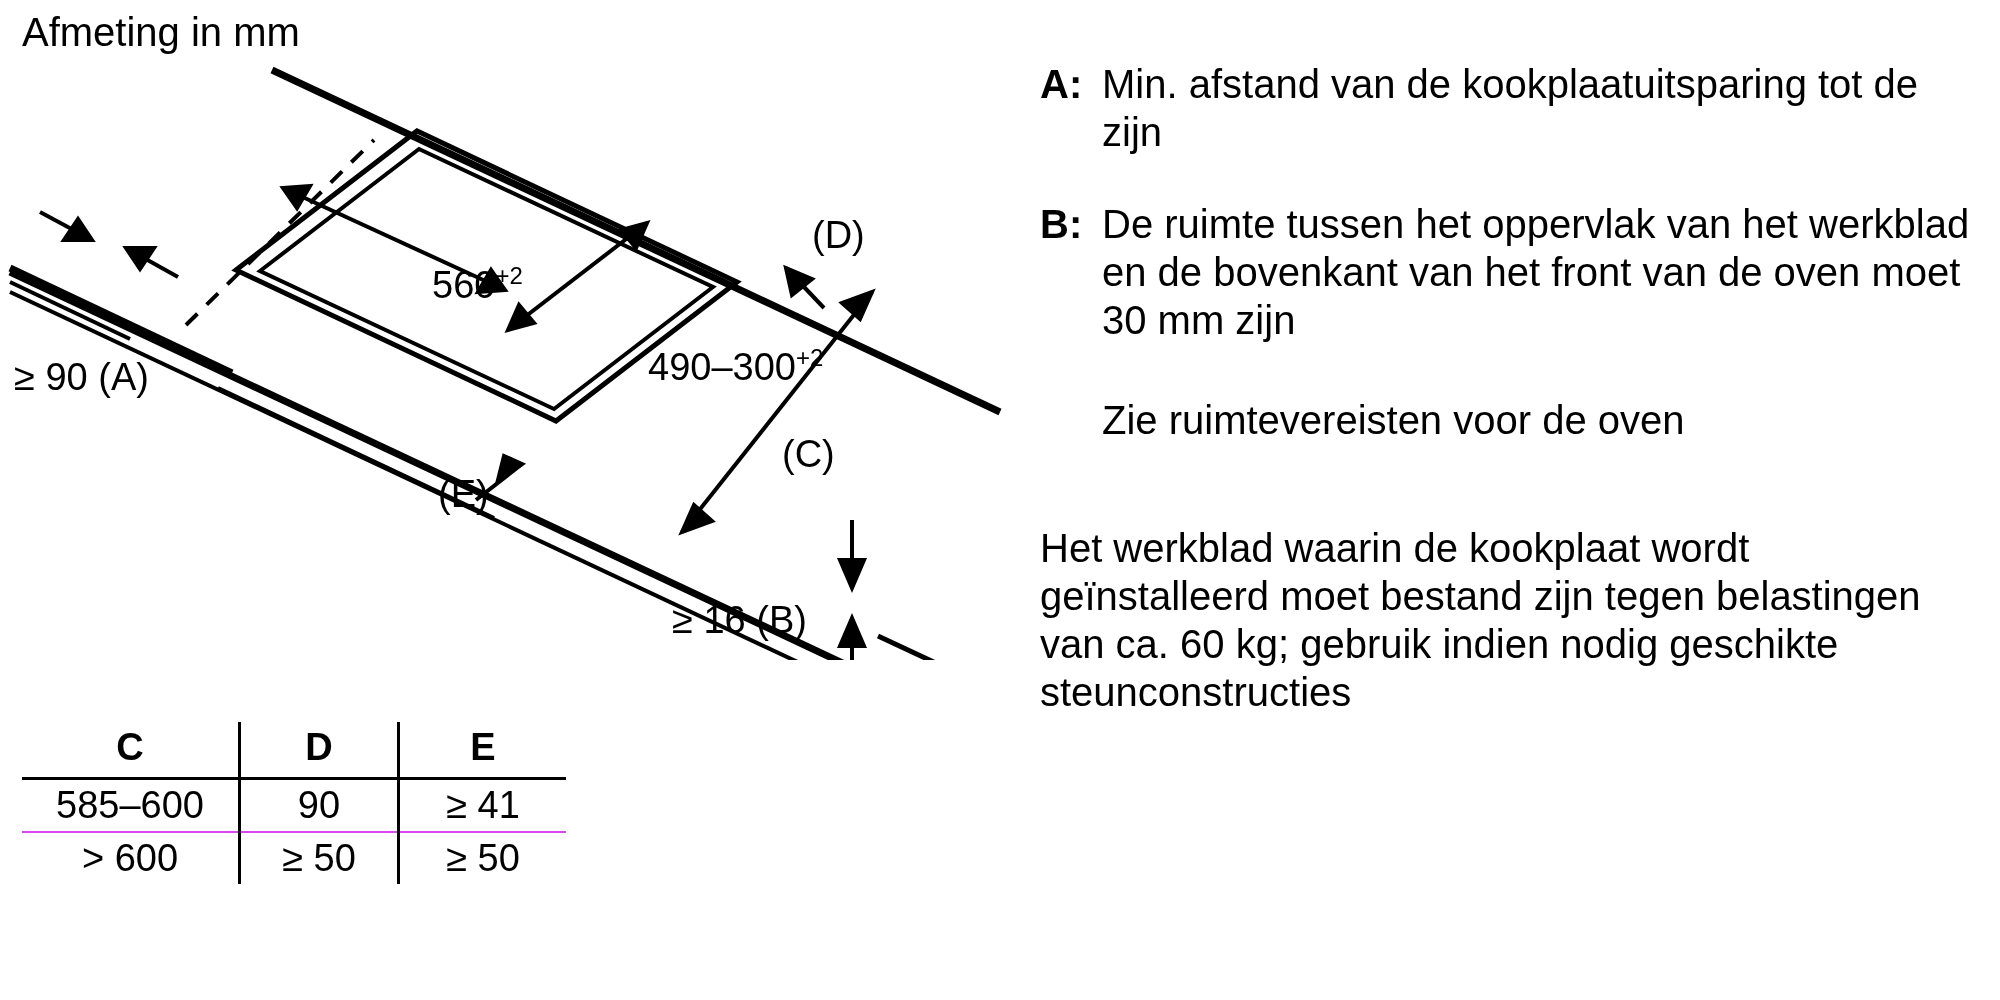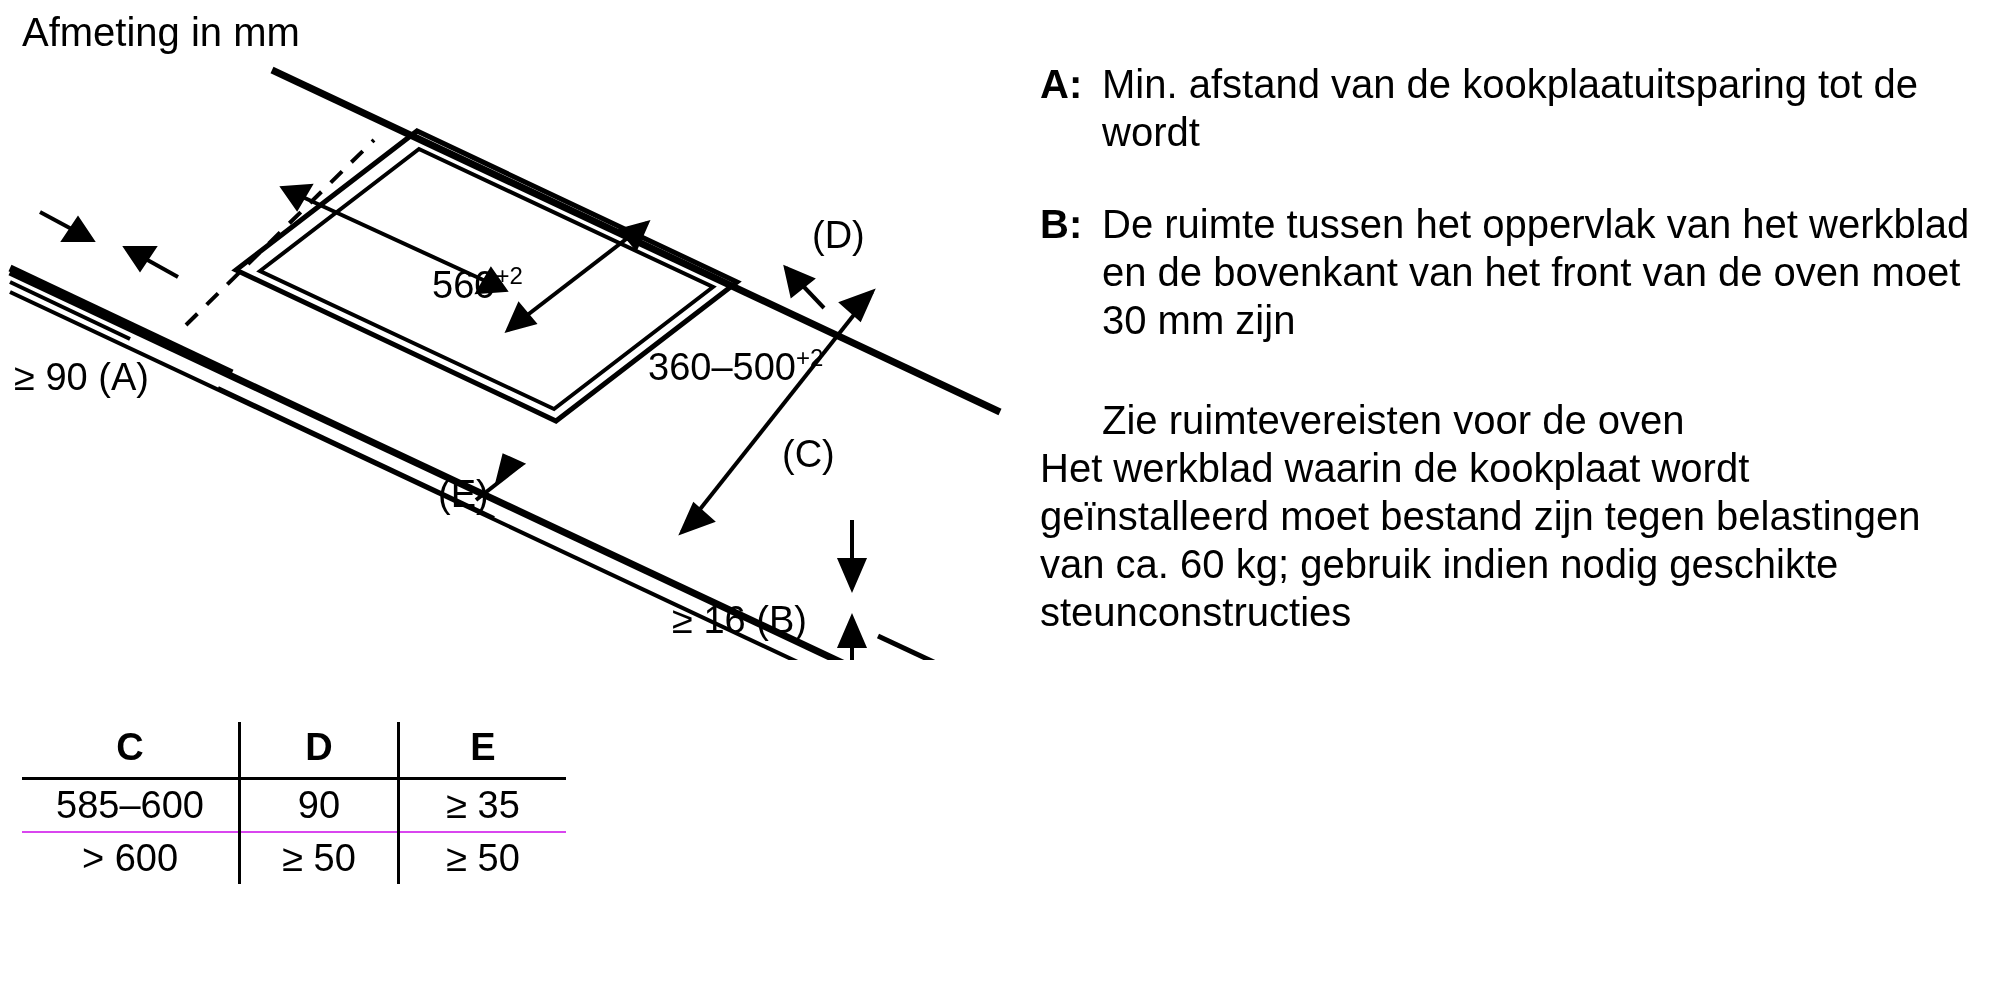--- a/index.html
+++ b/index.html
@@ -98,21 +98,21 @@
     font-weight: bold;
   }
   .note .body {
     display: block;
     margin-left: 62px;
   }
   .note.plain .body { margin-left: 62px; }
   #note-a { margin-top: 0; }
   #note-b { margin-top: 44px; }
   #note-c { margin-top: 52px; }
-  #note-d { }
+  #note-d { margin-top: 80px; }
   #note-d .body { margin-left: 0; }
 </style>
 </head>
 <body>
 
 <div class="page">
 
   <div id="heading">Afmeting in mm</div>
 
   <svg id="drawing" viewBox="0 0 1020 620">
@@ -184,53 +184,53 @@
 
     <g stroke="#000" stroke-width="4" fill="#000">
       <line x1="852" y1="480" x2="852" y2="548"></line>
       <polygon points="852,548 840,520 864,520"></polygon>
       <line x1="852" y1="620" x2="852" y2="578"></line>
       <polygon points="852,578 840,606 864,606"></polygon>
     </g>
   </svg>
 
   <div class="dlabel" id="lbl-560"><span>560</span><span class="sup">+2</span></div>
-  <div class="dlabel" id="lbl-490"><span>360–500</span><span class="sup">+2</span></div>
+  <div class="dlabel" id="lbl-490"><span>490–300</span><span class="sup">+2</span></div>
   <div class="dlabel" id="lbl-a"><span>≥ 90 (A)</span></div>
   <div class="dlabel" id="lbl-b"><span>≥ 16 (B)</span></div>
   <div class="dlabel" id="lbl-c"><span>(C)</span></div>
   <div class="dlabel" id="lbl-d"><span>(D)</span></div>
   <div class="dlabel" id="lbl-e"><span>(E)</span></div>
 
   <table id="spec-table">
     <thead>
       <tr>
         <th class="col0">C</th>
         <th class="col1 sep">D</th>
         <th class="col2 sep">E</th>
       </tr>
     </thead>
     <tbody>
       <tr class="rowline">
         <td class="col0">585–600</td>
         <td class="col1 sep">90</td>
-        <td class="col2 sep">≥ 35</td>
+        <td class="col2 sep">≥ 41</td>
       </tr>
       <tr>
         <td class="col0">&gt; 600</td>
         <td class="col1 sep">≥ 50</td>
         <td class="col2 sep">≥ 50</td>
       </tr>
     </tbody>
   </table>
 
   <div id="notes">
     <div class="note" id="note-a">
       <span class="key">A:</span>
-      <span class="body">Min. afstand van de kookplaatuitsparing tot de wordt</span>
+      <span class="body">Min. afstand van de kookplaatuitsparing tot de zijn</span>
     </div>
     <div class="note" id="note-b">
       <span class="key">B:</span>
       <span class="body">De ruimte tussen het oppervlak van het werkblad en de bovenkant van het front van de oven moet 30 mm zijn</span>
     </div>
     <div class="note plain" id="note-c">
       <span class="key"></span>
       <span class="body">Zie ruimtevereisten voor de oven</span>
     </div>
     <div class="note plain" id="note-d">

